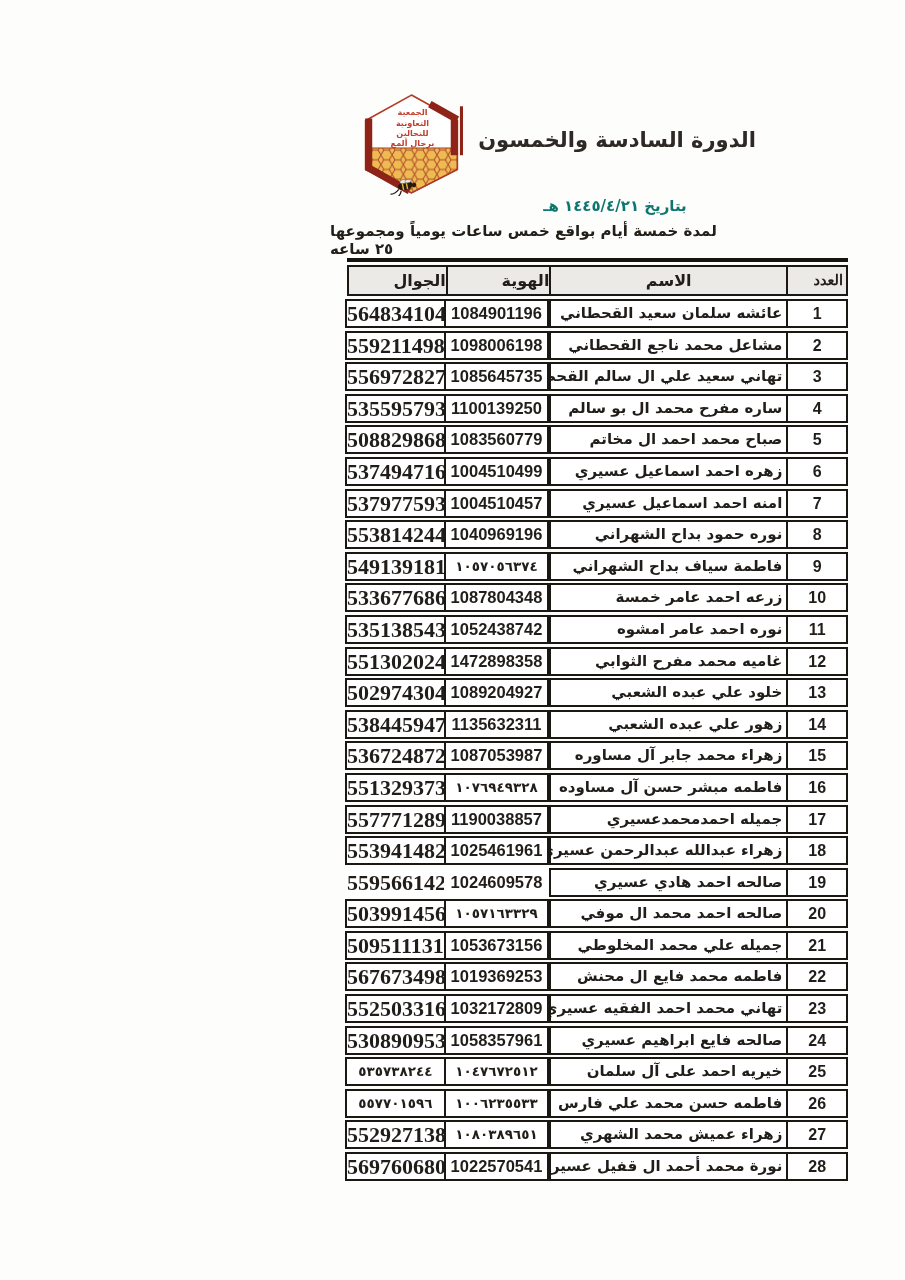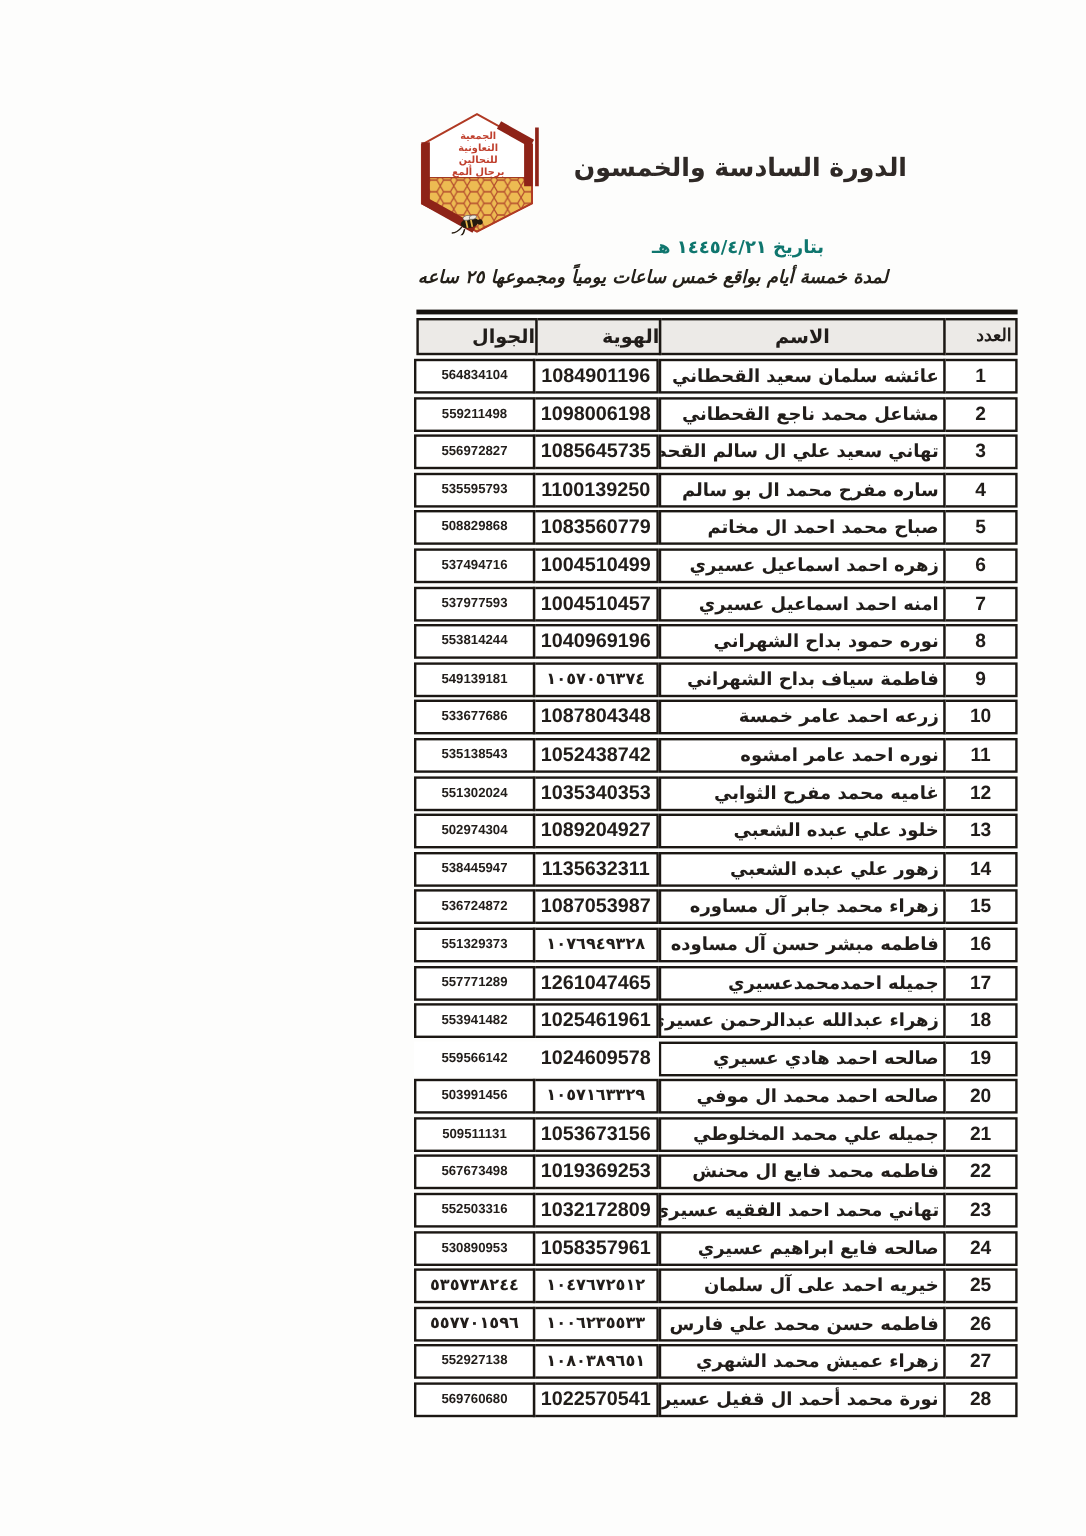--- a/index.html
+++ b/index.html
@@ -1,46 +1,46 @@
 <!DOCTYPE html>
 <html lang="ar"><head>
 <meta charset="utf-8">
 <style>
   html,body{margin:0;padding:0;background:#ffffff;}
   .page{position:relative;width:905px;height:1280px;background:#fdfdfc;overflow:hidden;
         font-family:"DejaVu Sans",sans-serif;color:#211d1a;}
   
-  .logo{position:absolute;left:344px;top:92px;width:108px;height:104px;}
+  .logo{position:absolute;left:358px;top:92px;width:108px;height:104px;}
   .doc-title{position:absolute;left:462px;top:128px;width:310px;text-align:center;
              direction:rtl;font-weight:bold;font-size:21px;color:#2f2926;letter-spacing:.5px;}
   .date-line{position:absolute;left:455px;top:197px;width:320px;text-align:center;
              direction:rtl;font-weight:bold;font-size:15px;color:#0f766e;}
-  .duration-line{position:absolute;left:330px;top:222px;width:410px;text-align:right;
-             direction:rtl;font-weight:bold;font-size:15px;color:#242019;font-style:italic;}
+  .duration-line{position:absolute;left:330px;top:222px;width:410px;text-align:left;
+             direction:rtl;font-weight:bold;font-size:15px;color:#242019;}
   
   .tbl{position:absolute;left:347px;top:258px;width:501px;direction:rtl;}
   .top-rule{height:4px;background:#17130f;margin-bottom:3px;}
   .trow{display:flex;direction:rtl;}
   .thead{margin-bottom:3px;}
   .rows .trow{margin-bottom:2.6px;}
   .cell{border:2px solid #1b1713;box-sizing:border-box;height:29px;line-height:25px;
         background:#fff;overflow:hidden;white-space:nowrap;}
   .cell + .cell{margin-inline-start:-2px;}
   .thead .cell{height:31px;line-height:27px;background:#eceae7;font-weight:bold;
                font-size:16px;text-align:right;}
   .c-count{width:66px;text-align:center;font-weight:bold;font-size:16px;
            font-family:"Liberation Sans",sans-serif;}
   .thead .c-count{font-family:Liberation Serif, serif;font-size:14.5px;text-align:right;padding-left:0;padding-right:3px;}
   .c-name{width:256px;text-align:right;padding-left:4px;padding-right:4px;
           font-weight:bold;font-size:15px;}
   .thead .c-name{text-align:center;padding:0;}
   .c-id{width:113px;text-align:center;font-weight:bold;font-size:16.5px;
         font-family:"Liberation Sans",sans-serif;direction:ltr;}
-  .c-mobile{width:108px;text-align:center;font-weight:bold;font-size:11px;
-        font-family:Liberation Sans, sans-serif;direction:ltr;}
+  .c-mobile{width:108px;text-align:center;font-weight:bold;font-size:22px;
+        font-family:Liberation Serif, serif;direction:ltr;}
   .thead .c-id,.thead .c-mobile{font-family:"DejaVu Sans",sans-serif;font-size:16px;direction:rtl;}
   .arnum{font-family:"DejaVu Sans",sans-serif;font-size:13.5px;letter-spacing:2.5px;
          font-weight:600;direction:ltr;}
   .plain{border-color:transparent;}
 </style>
 </head>
 <body>
 
 <div class="page">
 
@@ -171,21 +171,21 @@
     <div class="trow">
       <div class="cell c-count">11</div>
       <div class="cell c-name">نوره احمد عامر امشوه</div>
       <div class="cell c-id">1052438742</div>
       <div class="cell c-mobile">535138543</div>
     </div>
 
     <div class="trow">
       <div class="cell c-count">12</div>
       <div class="cell c-name">غاميه محمد مفرح الثوابي</div>
-      <div class="cell c-id">1035340353</div>
+      <div class="cell c-id">1472898358</div>
       <div class="cell c-mobile">551302024</div>
     </div>
 
     <div class="trow">
       <div class="cell c-count">13</div>
       <div class="cell c-name">خلود علي عبده الشعبي</div>
       <div class="cell c-id">1089204927</div>
       <div class="cell c-mobile">502974304</div>
     </div>
 
@@ -206,21 +206,21 @@
     <div class="trow">
       <div class="cell c-count">16</div>
       <div class="cell c-name">فاطمه مبشر حسن آل مساوده</div>
       <div class="cell c-id arnum">١٠٧٦٩٤٩٣٢٨</div>
       <div class="cell c-mobile">551329373</div>
     </div>
 
     <div class="trow">
       <div class="cell c-count">17</div>
       <div class="cell c-name">جميله احمدمحمدعسيري</div>
-      <div class="cell c-id">1261047465</div>
+      <div class="cell c-id">1190038857</div>
       <div class="cell c-mobile">557771289</div>
     </div>
 
     <div class="trow">
       <div class="cell c-count">18</div>
       <div class="cell c-name">زهراء عبدالله عبدالرحمن عسيري</div>
       <div class="cell c-id">1025461961</div>
       <div class="cell c-mobile">553941482</div>
     </div>
 

